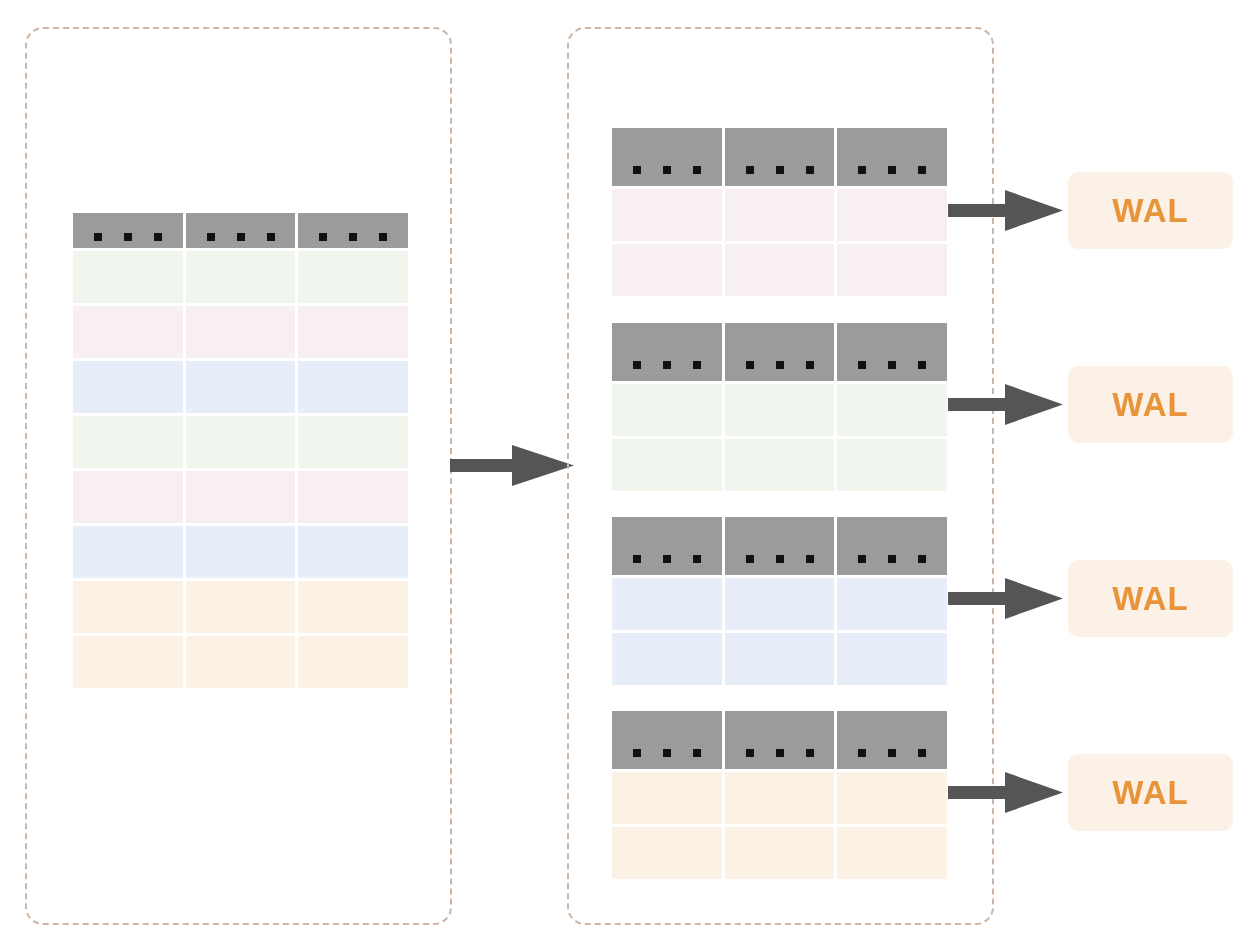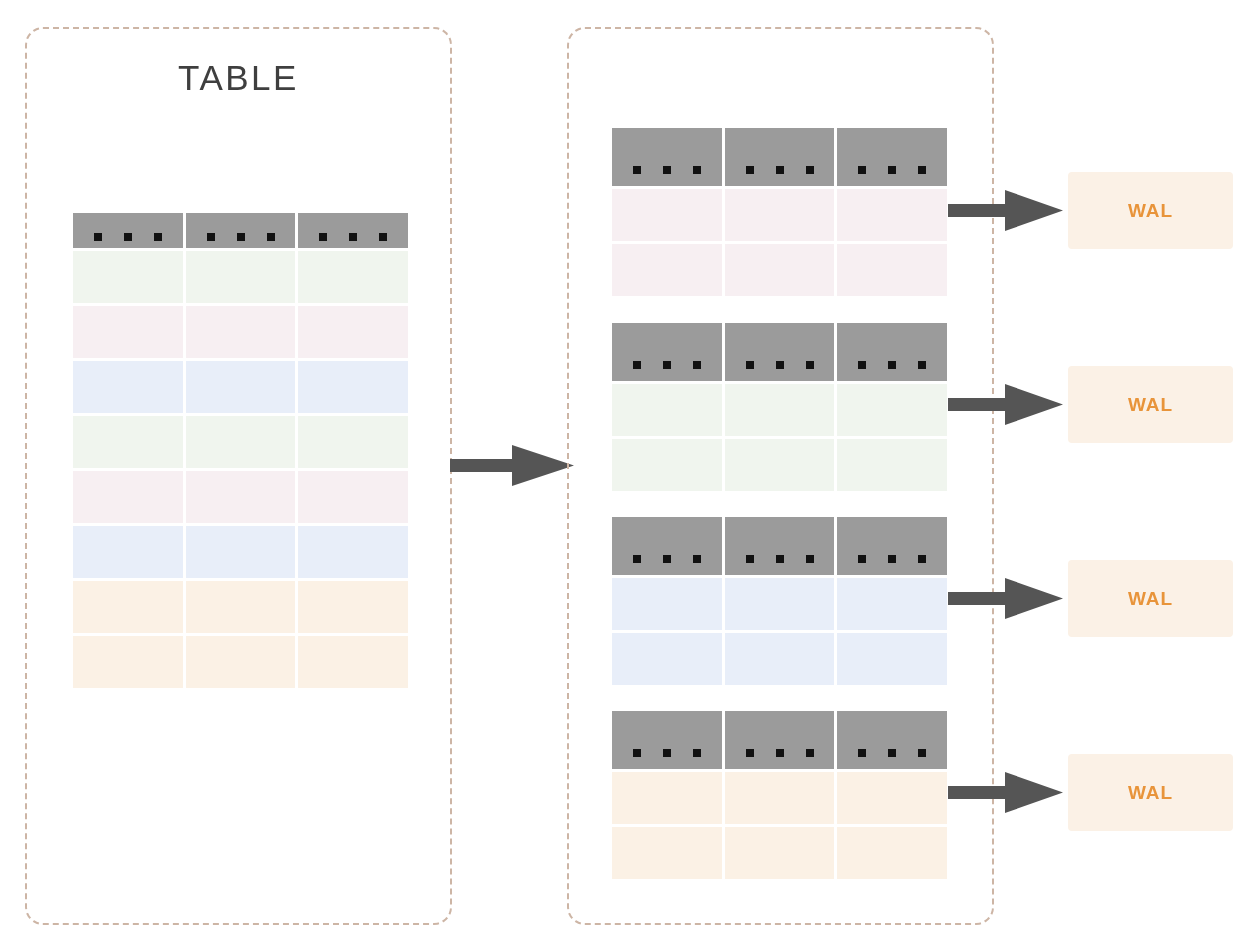--- a/index.html
+++ b/index.html
@@ -80,45 +80,44 @@
   .dot {
     width: 8px;
     height: 8px;
     background: #111111;
   }
 
   
   .wal-box {
     position: absolute;
     background: #fbf1e6;
-    border-radius: 4px;
+    border-radius: 11px;
     display: flex;
     align-items: center;
     justify-content: center;
-    font-size: 19px;
+    font-size: 33px;
     font-weight: bold;
     letter-spacing: 1px;
     color: #e8943a;
     font-family: "Liberation Sans", sans-serif;
   }
 
   
   .arrow {
     position: absolute;
   }
   .arrow svg { display: block; }
 </style>
 </head>
 <body>
 
 <div id="canvas">
 
   <div class="panel" style="left:25px; top:27px; width:427px; height:898px;">
   </div>
-  <div class="panel-title" style="left:25px; width:427px; top:58px;">TABLE</div>
 
   <div class="grid" style="left:73px; top:213px; width:335px; height:475px;">
 
     <div class="grid-row" style="height:58px;">
       <div class="grid-cell hdr-cell">
         <span class="dots">
           <span class="dot"></span>
           <span class="dot"></span>
           <span class="dot"></span>
         </span>

